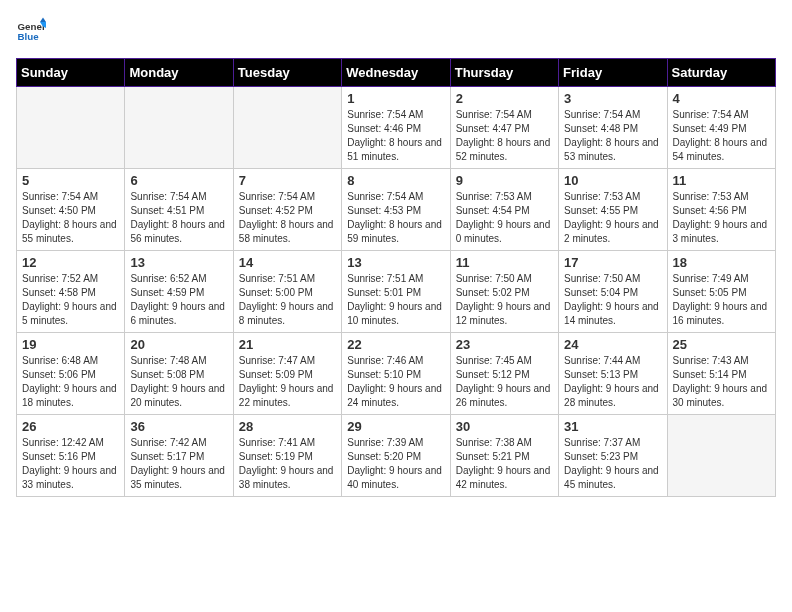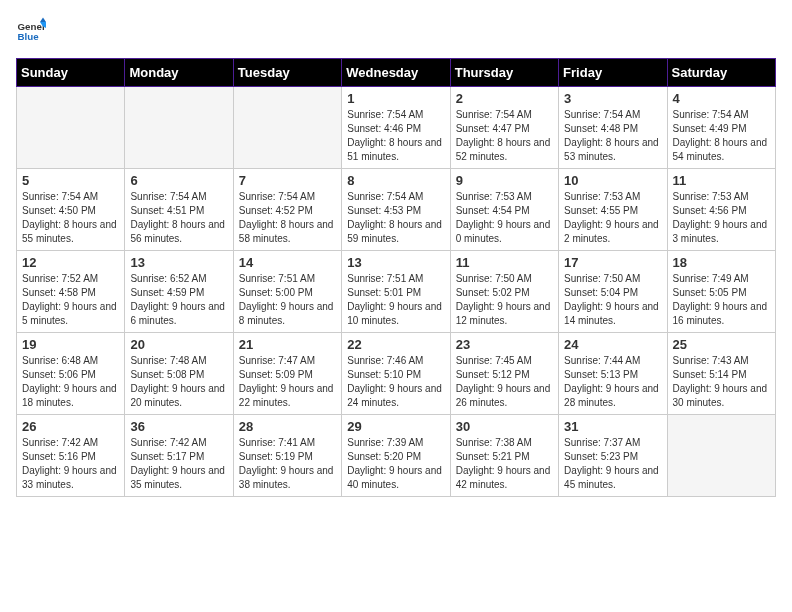--- a/index.html
+++ b/index.html
@@ -289,21 +289,21 @@
           <span class="day-number">25</span>
           <div class="day-info">Sunrise: 7:43 AM
 Sunset: 5:14 PM
 Daylight: 9 hours
 and 30 minutes.</div>
         </td>
       </tr>
       <tr>
         <td>
           <span class="day-number">26</span>
-          <div class="day-info">Sunrise: 7:42 AM
+          <div class="day-info">Sunrise: 12:42 AM
 Sunset: 5:16 PM
 Daylight: 9 hours
 and 33 minutes.</div>
         </td>
         <td>
           <span class="day-number">36</span>
           <div class="day-info">Sunrise: 7:42 AM
 Sunset: 5:17 PM
 Daylight: 9 hours
 and 35 minutes.</div>

